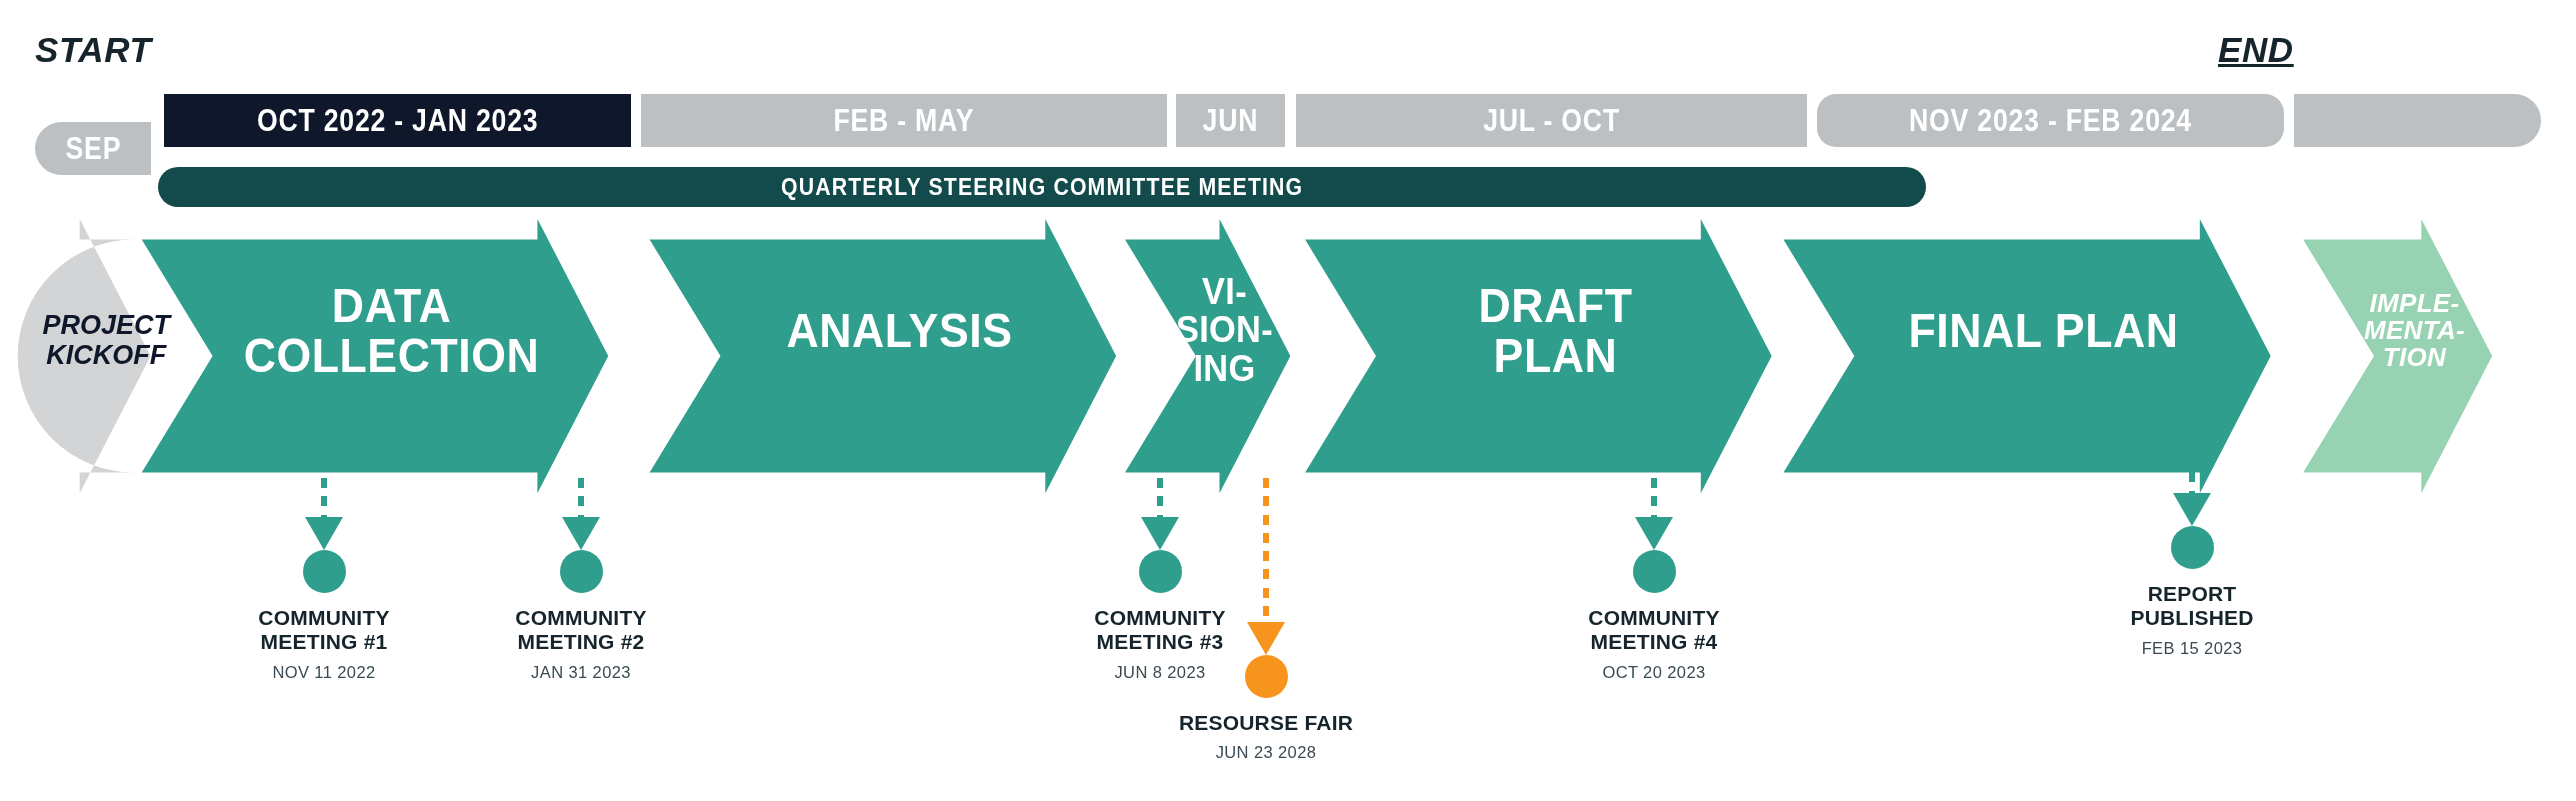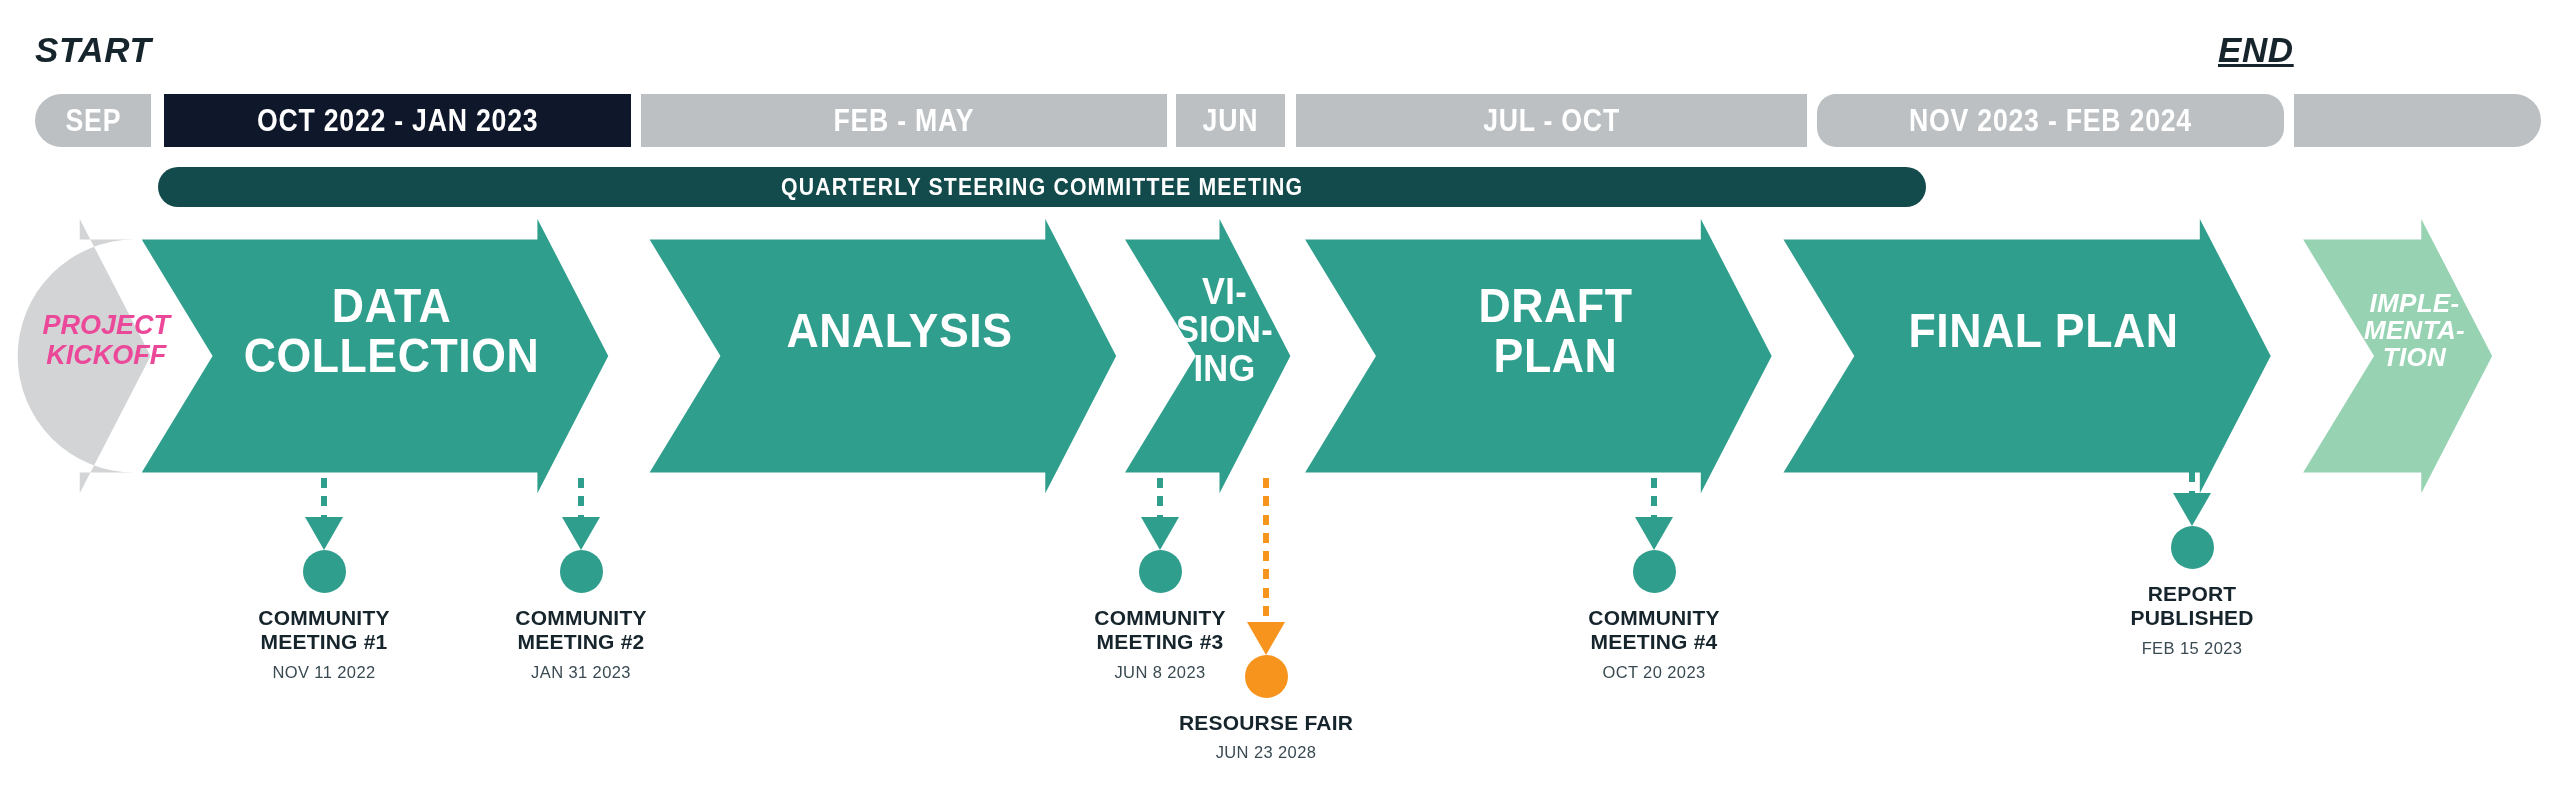--- a/index.html
+++ b/index.html
@@ -23,21 +23,21 @@
   .period{
     position:absolute;top:94px;height:53px;
     background:#bcc0c3;
     display:flex;align-items:center;justify-content:center;
   }
   .period span{
     color:#ffffff;font-weight:700;font-size:31px;
     letter-spacing:0.9px;white-space:nowrap;
     transform:scaleX(.86);transform-origin:center;
   }
-  .period.first{border-radius:26.6px 0 0 26.6px;}
+  .period.first{border-radius:26.6px 0 0 26.6px;margin-top:28px;}
   .period.last{border-radius:0 26.6px 26.6px 0;}
 
   
   #steering-bar{
     position:absolute;left:158px;top:167px;width:1768px;height:40px;
     background:#134a4b;border-radius:20px;
     display:flex;align-items:center;justify-content:center;
   }
   #steering-bar span{
     color:#ffffff;font-weight:700;font-size:23.6px;letter-spacing:1.3px;
@@ -50,21 +50,21 @@
   .phase-label{
     position:absolute;text-align:center;color:#ffffff;
     font-weight:700;line-height:1.04;white-space:pre-line;
     pointer-events:none;
   }
   .phase-label.big{font-size:48px;letter-spacing:0.6px;transform:scaleX(.93);}
   .phase-label.mid{font-size:37px;letter-spacing:0.3px;transform:scaleX(.93);}
   .phase-label.ital{font-style:italic;font-size:26px;letter-spacing:0.3px;}
   #kickoff-label{
     position:absolute;left:17.7px;top:310px;width:177px;text-align:center;
-    color:#ec4899;font-style:italic;font-weight:800;font-size:27px;
+    color:#0f172a;font-style:italic;font-weight:800;font-size:27px;
     line-height:1.12;white-space:pre-line;
   }
 
   
   .milestone{position:absolute;width:248px;text-align:center;}
   .ms-stem{position:relative;height:72px;width:100%;}
   .ms-dash{
     position:absolute;left:50%;top:0;width:6.5px;height:50px;
     margin-left:-3.2px;
     background:repeating-linear-gradient(

